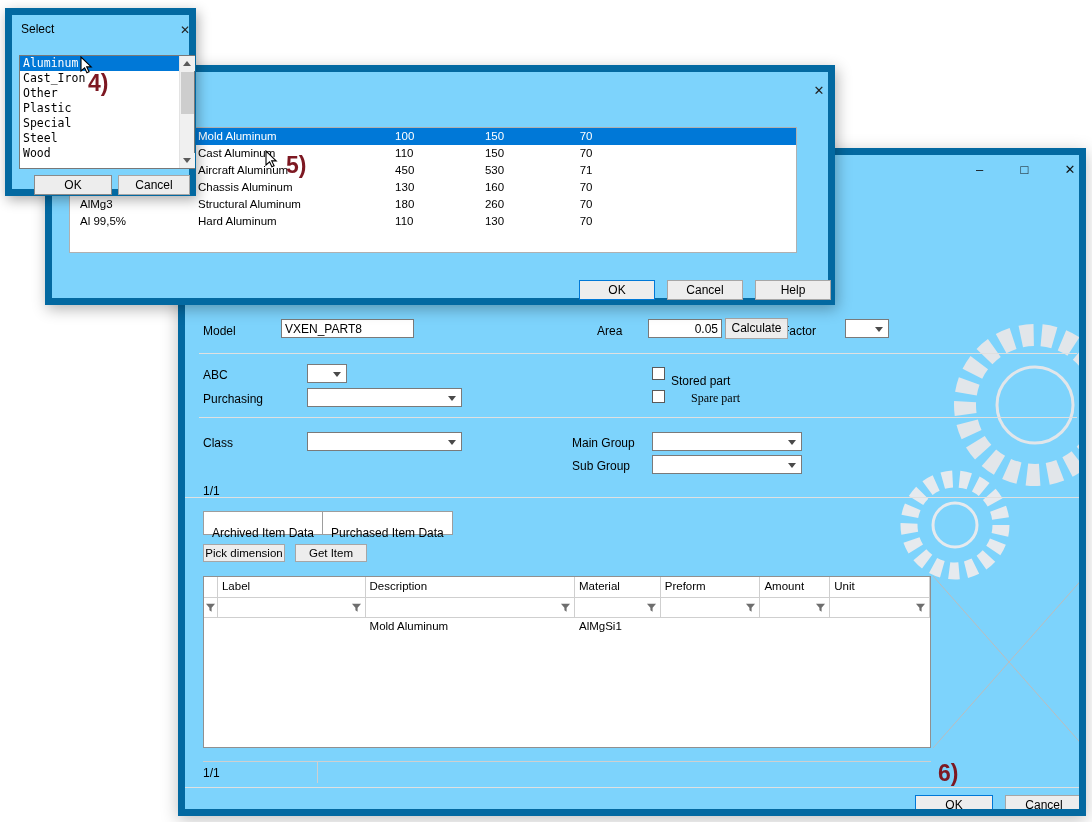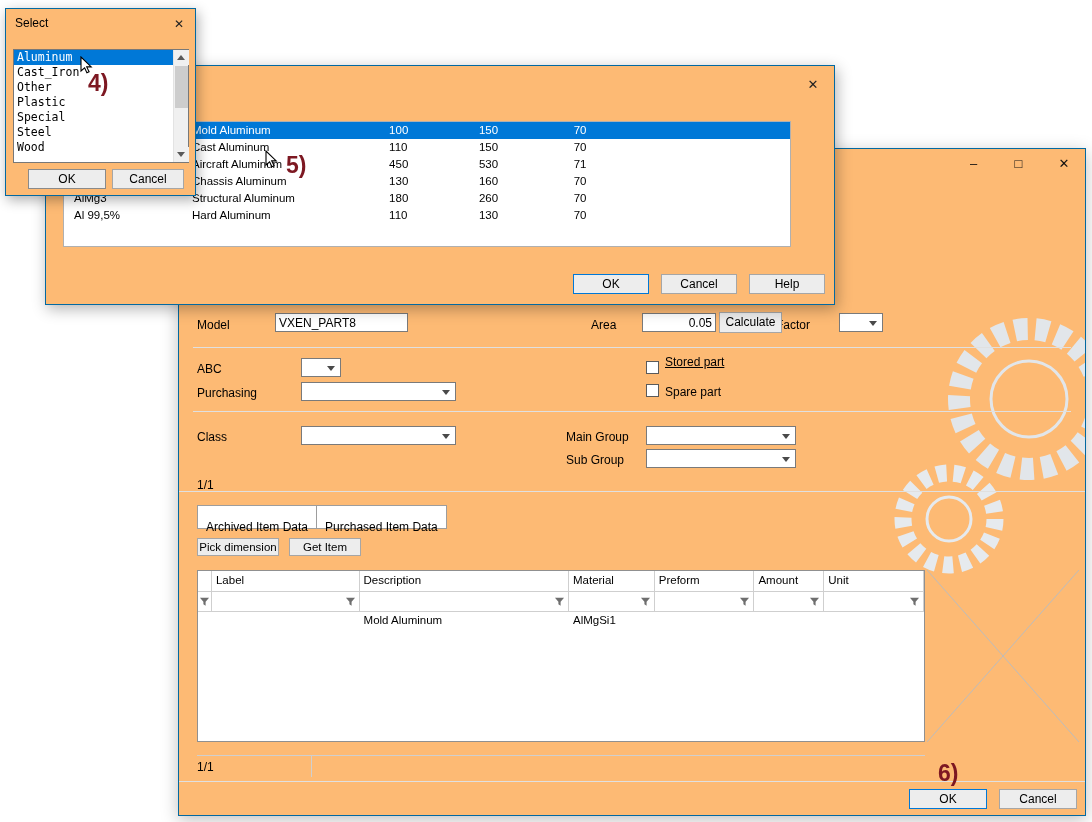--- a/index.html
+++ b/index.html
@@ -2,21 +2,21 @@
 <html><head>
 <meta charset="utf-8">
 <style>
   * { box-sizing: border-box; }
   html,body { margin:0; padding:0; }
   body {
     width:1092px; height:822px; position:relative; overflow:hidden;
     background:#ffffff; color:#000;
     font-family:"Liberation Sans", sans-serif; font-size:12px;
   }
-  .dlg { position:absolute; background:#fdba74; border:1px solid #0369a1; }
+  .dlg { position:absolute; background:#7dd3fc; border:7px solid #0369a1; }
   #part-dialog   { left:178px; top:148px; width:908px; height:668px; z-index:10; box-shadow:0 4px 16px rgba(0,0,0,.25); overflow:hidden; }
   #material-dialog { left:45px; top:65px;  width:790px; height:240px; z-index:20; box-shadow:2px 4px 14px rgba(0,0,0,.3); }
   #select-dialog { left:5px;  top:8px;   width:191px; height:188px; z-index:30; box-shadow:2px 4px 12px rgba(0,0,0,.32); }
 
   .lbl { position:absolute; white-space:nowrap; font-size:12px; }
   .btn { position:absolute; background:#ededed; border:1px solid #a6a6a6; text-align:center;
          font-size:12px; line-height:18px; cursor:default; }
   .btn-default { border:1px solid #0078d7; }
   .input { position:absolute; border:1px solid #7a7a7a; background:#fff; padding:0 3px;
            font:12px "Liberation Sans", sans-serif; }
@@ -108,28 +108,28 @@
     <span class="dd-arrow"></span>
   </div>
 
   <div class="hairline" style="left:14px;top:198px;width:878px;"></div>
 
   <div class="lbl" style="left:18px;top:213px;">ABC</div>
   <div class="combo" style="left:122px;top:209px;width:40px;height:19px;">
     <span class="dd-arrow"></span>
   </div>
   <div class="chkbox" style="left:467px;top:212px;"></div>
-  <div class="lbl" style="left:486px;top:206px;text-decoration:underline;">Stored part</div>
+  <div class="lbl" style="left:486px;top:219px;">Stored part</div>
 
   <div class="lbl" style="left:18px;top:237px;">Purchasing</div>
   <div class="combo" style="left:122px;top:233px;width:155px;height:19px;">
     <span class="dd-arrow"></span>
   </div>
   <div class="chkbox" style="left:467px;top:235px;"></div>
-  <div class="lbl" style="left:486px;top:236px;">Spare part</div>
+  <div class="lbl" style="left:506px;top:236px;font-family:Liberation Serif, serif;">Spare part</div>
 
   <div class="hairline" style="left:14px;top:262px;width:878px;"></div>
 
   <div class="lbl" style="left:18px;top:281px;">Class</div>
   <div class="combo" style="left:122px;top:277px;width:155px;height:19px;">
     <span class="dd-arrow"></span>
   </div>
   <div class="lbl" style="left:387px;top:281px;">Main Group</div>
   <div class="combo" style="left:467px;top:277px;width:150px;height:19px;">
     <span class="dd-arrow"></span>

